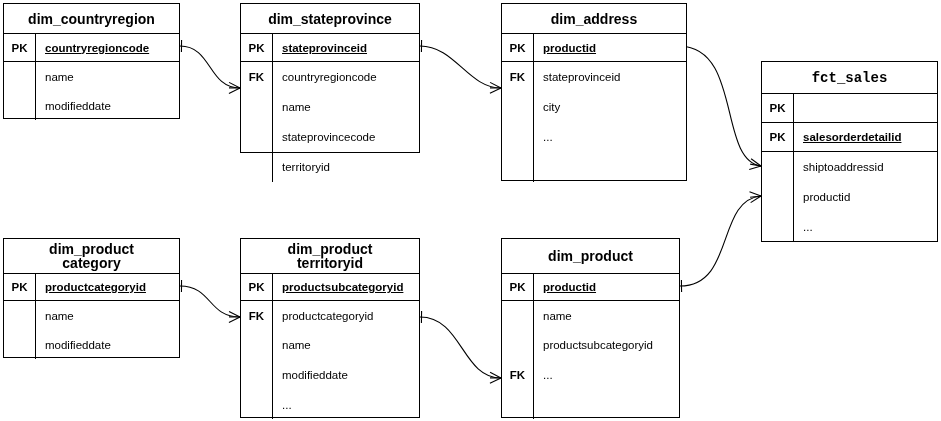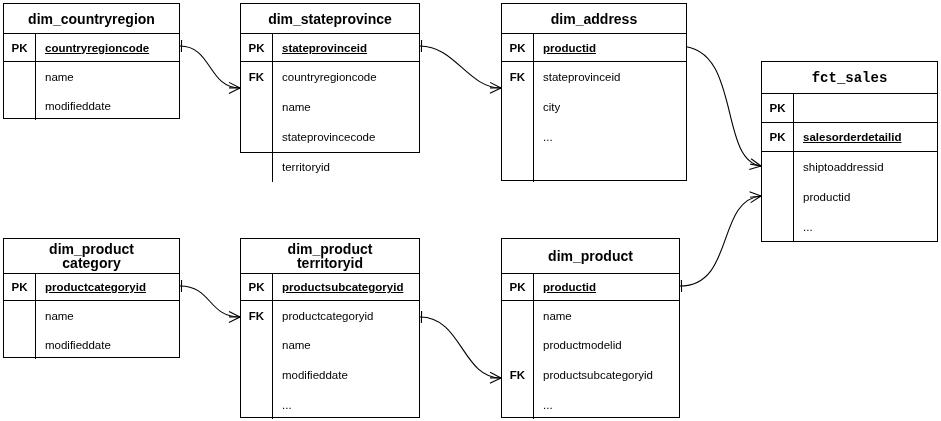--- a/index.html
+++ b/index.html
@@ -313,20 +313,19 @@
         </div>
         <div class="attr-group">
           <div class="key-col">
             <div class="key-slot" style="height: 29px; min-height: 29px;"></div>
             <div class="key-slot" style="height: 30px; min-height: 30px;"></div>
             <div class="key-slot" style="height: 30px; min-height: 30px;">FK</div>
             <div class="key-slot" style="height: 29px; min-height: 29px;"></div>
           </div>
           <div class="name-col">
             <div class="name-slot" style="height: 29px; min-height: 29px;">name</div>
-            <div class="name-slot" style="height: 30px; min-height: 30px;">productmodelid</div>
             <div class="name-slot" style="height: 30px; min-height: 30px;">productsubcategoryid</div>
             <div class="name-slot" style="height: 29px; min-height: 29px;">...</div>
           </div>
         </div>
       </div>
     </div>
 </div>
 
 </body></html>

